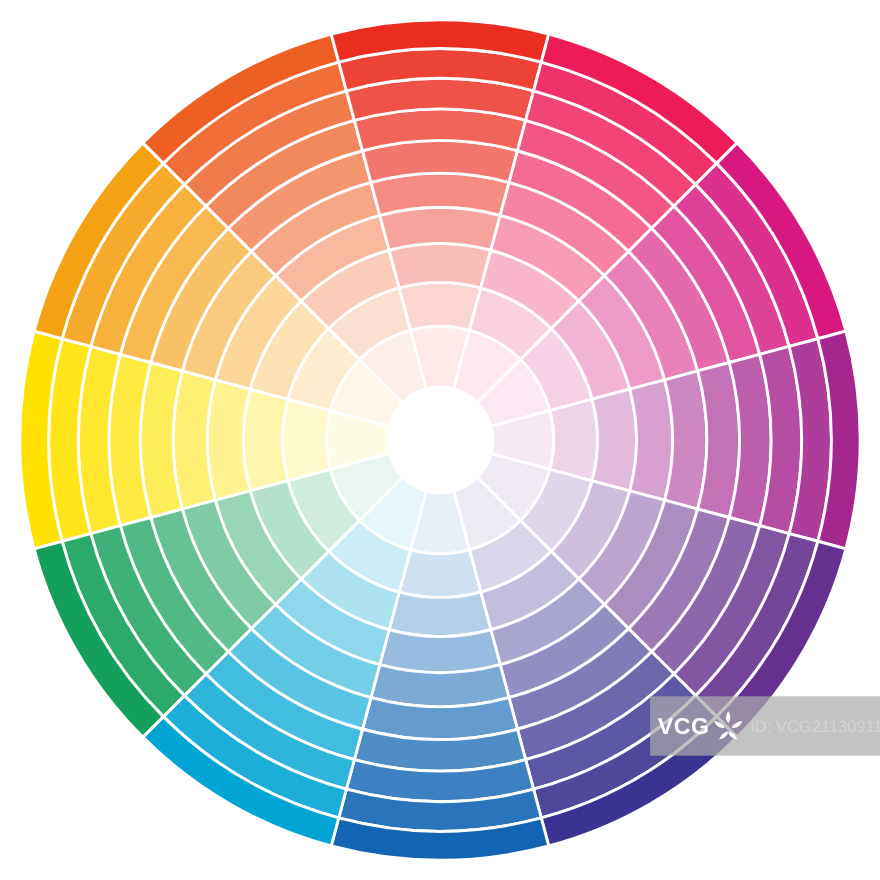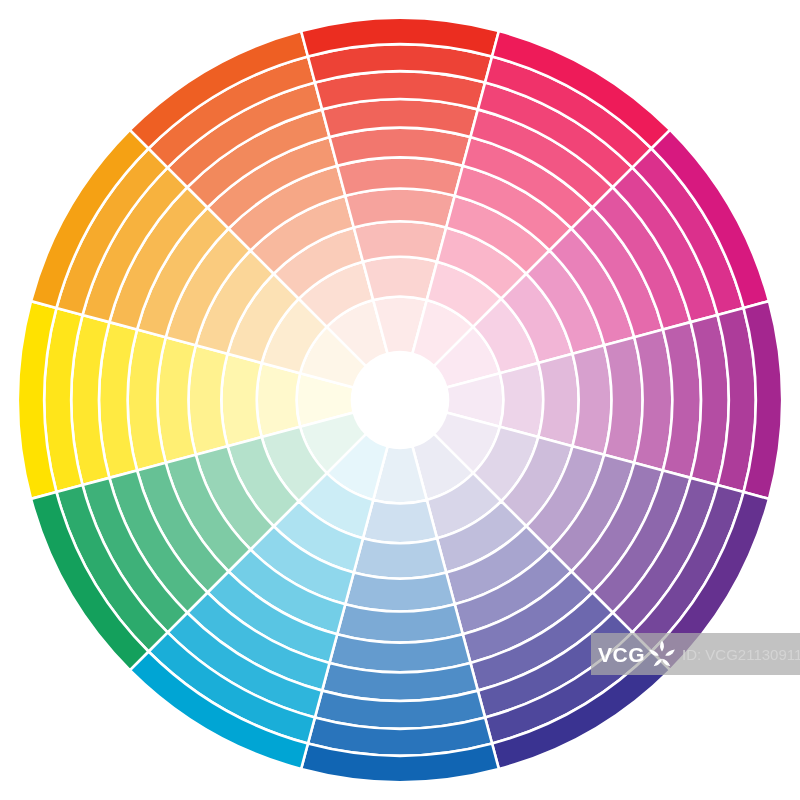--- a/index.html
+++ b/index.html
@@ -25,21 +25,21 @@
     left: 0;
     top: 0;
     display: block;
   }
   
   #watermark {
     position: absolute;
     left: 591px;
     top: 633px;
     width: 209px;
-    height: 42px;
+    height: 54px;
     background: rgba(170,170,170,0.72);
     display: flex;
     align-items: center;
     overflow: hidden;
     pointer-events: none;
   }
   #wm-logo-text {
     font-family: "Liberation Sans", sans-serif;
     font-weight: bold;
     font-size: 21px;

